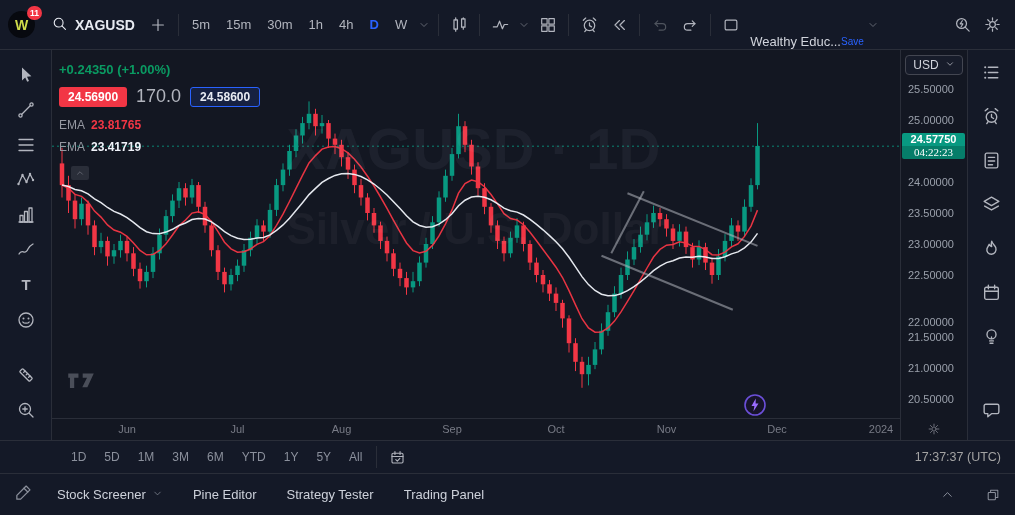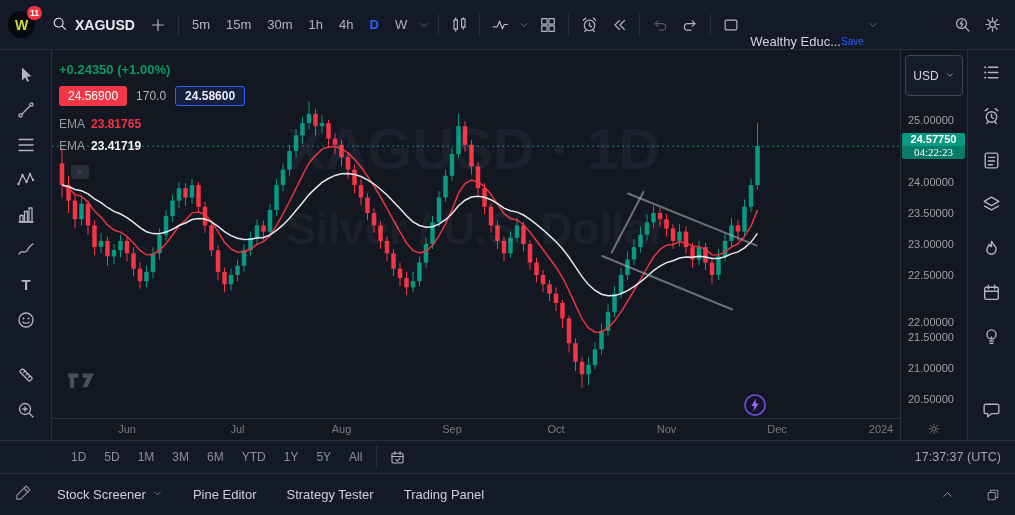--- a/index.html
+++ b/index.html
@@ -47,43 +47,43 @@
 
   .watermark { position:absolute; left:50%; top:65px; transform:translateX(-50%);
                pointer-events:none; z-index:1; }
   .wm1 { font-size:58px; font-weight:700; color:rgba(209,212,220,0.06); white-space:nowrap; }
   .wm2 { font-size:44px; font-weight:700; color:rgba(209,212,220,0.05); white-space:nowrap; margin-top:22px; }
 
   .legend { position:absolute; left:7px; top:12px; z-index:5; }
   .change { color:#0a9a62; font-size:13px; font-weight:600; margin-bottom:9px; }
   .order-row { display:flex; align-items:center; gap:9px; margin-bottom:11px; }
   .sell-btn { background:#f23645; color:#fff; padding:3px 9px; border-radius:3px;
-              font-size:12px; font-weight:400; }
-  .spread { color:#b2b5be; font-size:12px; }
+              font-size:12px; font-weight:700; }
+  .spread { color:#b2b5be; font-size:18px; }
   .buy-btn { background:rgba(41,98,255,0.14); border:1px solid #2962ff; color:#e8ebf2;
              padding:2px 9px; border-radius:3px; font-size:12px; font-weight:600; }
   .ind-row { display:flex; align-items:center; gap:6px; margin-bottom:8px;
              color:#9598a1; font-size:12px; }
   .ind-val { font-weight:600; }
   .vol-row { display:flex; align-items:center; gap:7px; color:#9598a1; font-size:12px; }
   .collapse-chip { width:18px; height:14px; background:#2a2e39; border-radius:2px;
                    display:flex; align-items:center; justify-content:center; color:#787b86;
                    margin:12px 0 0 12px; }
 
   .tv-logo { position:absolute; left:13px; bottom:26px; z-index:3; }
   .flash-badge { position:absolute; left:691px; top:343px; z-index:3; }
 
   .time-axis { flex:0 0 22px; border-top:1px solid #2a2e39; position:relative;
                font-size:11px; color:#787b86; background:#131722; }
   .month { position:absolute; top:4px; transform:translateX(-50%); }
 
   .price-axis { width:67px; border-left:1px solid #2a2e39; position:relative;
                 font-size:11px; color:#9aa0ab; background:#131722; }
   .plabel { position:absolute; left:7px; }
-  .usd-box { position:absolute; top:5px; left:4px; right:4px; height:41px; background:#171c2a;
+  .usd-box { position:absolute; top:5px; left:4px; right:4px; height:20px; background:#171c2a;
              border:1px solid #434651; border-radius:4px; display:flex; align-items:center;
              justify-content:center; gap:6px; color:#d1d4dc; font-size:12px; z-index:6; }
   .price-tag { position:absolute; left:1px; width:63px; background:#089981; color:#fff;
                border-radius:2px; text-align:center; font-size:11px; line-height:13px;
                padding:0; z-index:4; font-weight:600; }
   .price-tag .cd { background:rgba(0,0,0,0.18); font-weight:400;font-family:Liberation Serif, serif; }
   .axis-gear { position:absolute; bottom:2px; left:50%; transform:translateX(-50%); color:#787b86; }
 
   .right-sidebar { width:48px; border-left:1px solid #2a2e39; display:flex; flex-direction:column;
                    align-items:center; padding-top:12px; gap:23px; background:#141927; }

